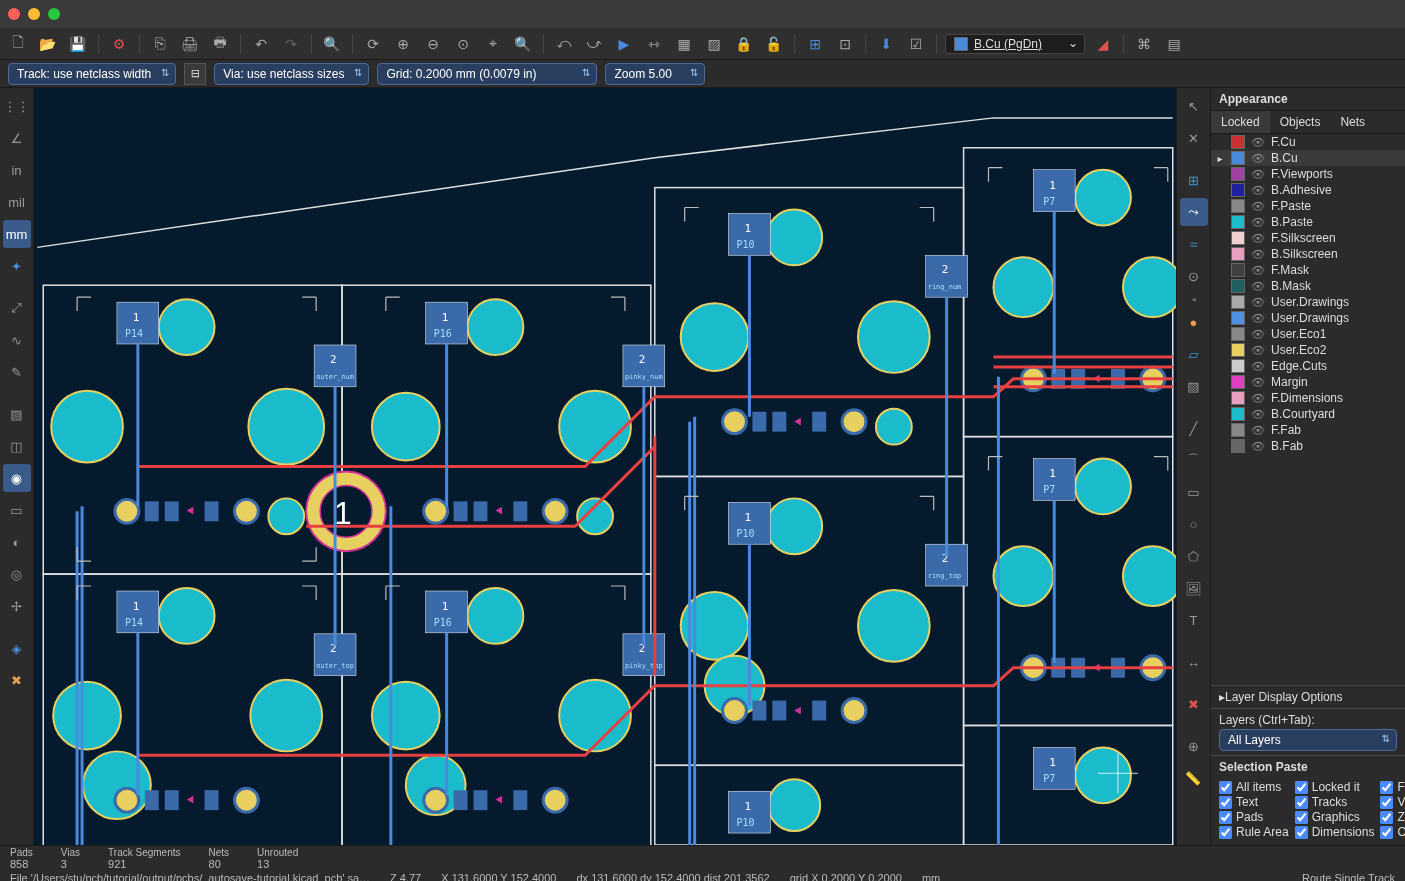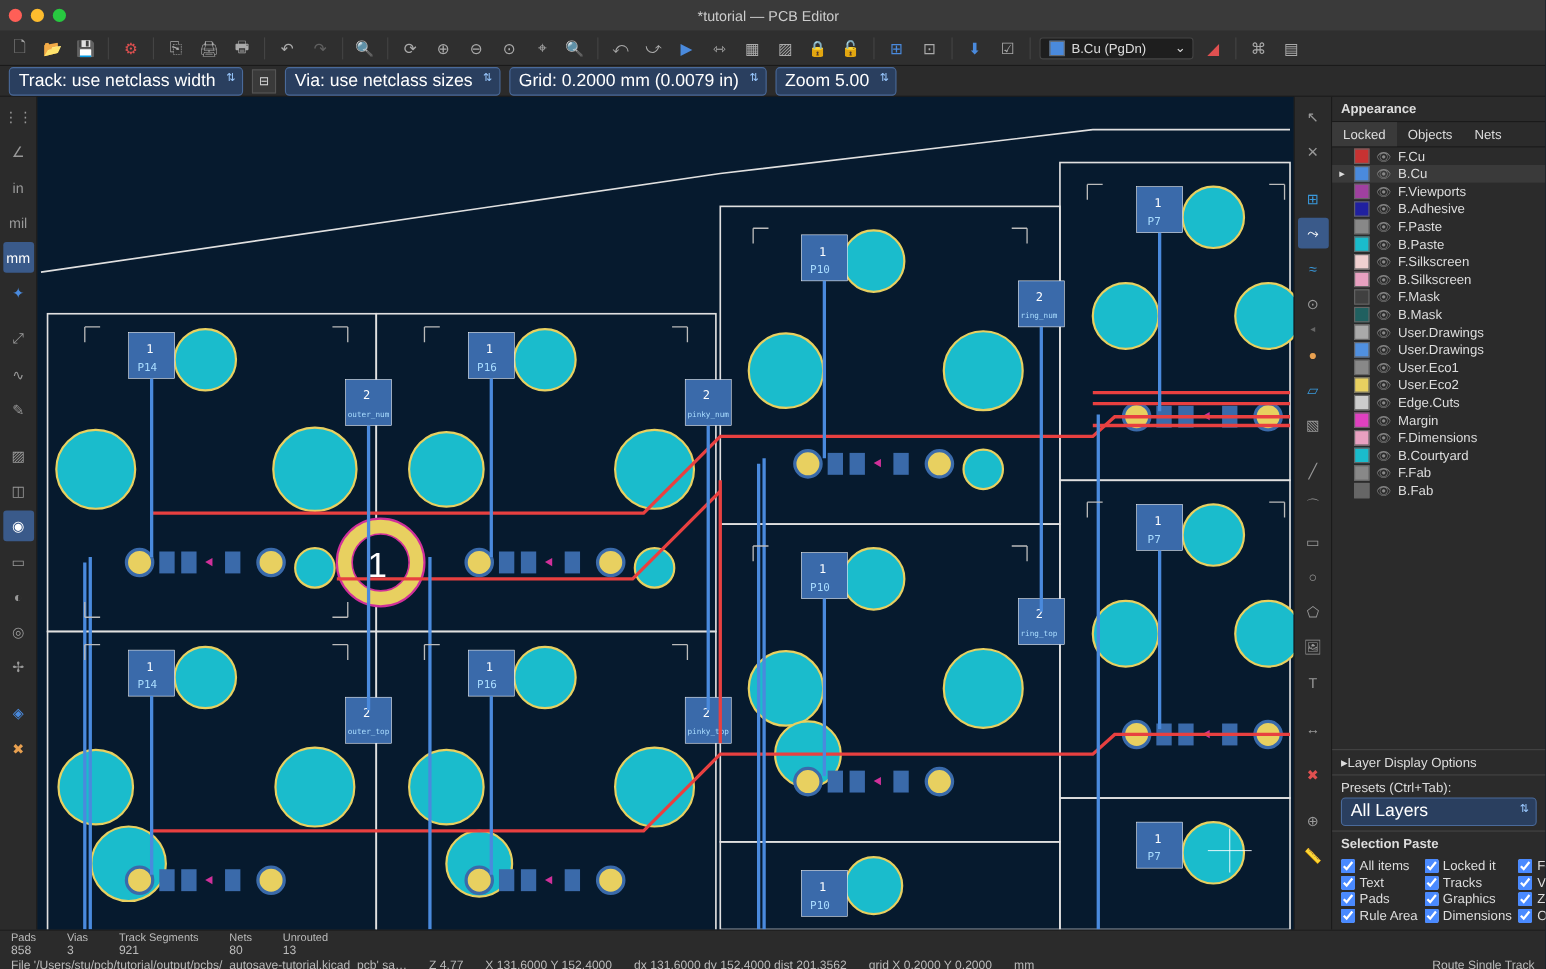--- a/index.html
+++ b/index.html
@@ -6,24 +6,24 @@
 body { background:#2b2b2b; color:#ddd; width:1405px; height:881px; overflow:hidden; font-size:13px; }
 .titlebar { height:28px; background:#3a3a3a; display:flex; align-items:center; padding:0 8px; }
 .traffic { display:flex; gap:8px; }
 .tl { width:12px; height:12px; border-radius:50%; }
 .title { flex:1; text-align:center; color:#ccc; font-size:13px; }
 .toolbar { height:32px; background:#2f2f2f; display:flex; align-items:center; gap:6px; padding:0 6px; border-bottom:1px solid #1a1a1a; }
 .tbtn { width:24px; height:24px; display:flex; align-items:center; justify-content:center; color:#aaa; cursor:pointer; font-size:14px; }
 .tsep { width:1px; height:20px; background:#444; margin:0 2px; }
 .dropdown { background:#1e1e1e; border:1px solid #444; padding:2px 20px 2px 8px; color:#ddd; border-radius:3px; position:relative; font-size:12px; min-width:140px; }
 .dropdown::after { content:"⌄"; position:absolute; right:6px; top:1px; }
-.layer-dd { display:flex; align-items:center; gap:6px; }
+.layer-dd { display:flex; align-items:center; gap:6px;text-decoration:underline; }
 .sw { width:14px; height:14px; border:1px solid #666; }
 .subbar { height:28px; background:#2b2b2b; display:flex; align-items:center; gap:8px; padding:0 8px; border-bottom:1px solid #1a1a1a; }
-.selbox { background:#2a3f5f; border:1px solid #4a6a9a; padding:3px 24px 3px 8px; border-radius:4px; position:relative; font-size:16px; color:#fff; }
+.selbox { background:#2a3f5f; border:1px solid #4a6a9a; padding:3px 24px 3px 8px; border-radius:4px; position:relative; font-size:12px; color:#fff; }
 .selbox::after { content:"⇅"; position:absolute; right:6px; top:3px; color:#9ac9ff; font-size:10px; }
 .sqbtn { width:22px; height:22px; background:#3a3a3a; border:1px solid #555; display:flex; align-items:center; justify-content:center; font-size:11px; }
 .main { display:flex; height:calc(100% - 28px - 32px - 28px - 36px); }
 .lefttools { width:34px; background:#2b2b2b; display:flex; flex-direction:column; align-items:center; gap:4px; padding-top:4px; border-right:1px solid #1a1a1a; }
 .ltool { width:28px; height:28px; display:flex; align-items:center; justify-content:center; color:#999; cursor:pointer; font-size:13px; }
 .ltool.active { background:#3a5a8a; color:#fff; border-radius:3px; }
 .canvas { flex:1; background:#061a2e; position:relative; overflow:hidden; }
 .righttools { width:34px; background:#2b2b2b; display:flex; flex-direction:column; align-items:center; gap:4px; padding-top:4px; border-left:1px solid #1a1a1a; }
 .rightpanel { width:195px; background:#2b2b2b; border-left:1px solid #1a1a1a; display:flex; flex-direction:column; }
 .panel-hdr { padding:4px 8px; font-weight:bold; font-size:12px; border-bottom:1px solid #1a1a1a; }
@@ -64,21 +64,20 @@
 </style>
 </head>
 <body>
 
 <div class="titlebar">
   <div class="traffic">
     <div class="tl" style="background:#ff5f57"></div>
     <div class="tl" style="background:#febc2e"></div>
     <div class="tl" style="background:#28c840"></div>
   </div>
-  <div class="title">*tutorial — PCB Editor</div>
   <div style="width:60px"></div>
 </div>
 
 <div class="toolbar">
   <div class="tbtn">🗋</div>
   <div class="tbtn">📂</div>
   <div class="tbtn">💾</div>
   <div class="tsep"></div>
   <div class="tbtn" style="color:#e05050">⚙</div>
   <div class="tsep"></div>
@@ -581,21 +580,21 @@
         </div>
         <div class="layer-row">
           <span class="arrow"></span>
           <span class="sw" style="background:#666"></span>
           <span class="eye">👁</span>
           <span>B.Fab</span>
         </div>
       </div>
     <div class="opt-row">▸Layer Display Options</div>
     <div class="opt-row">
-      <span>Presets (Ctrl+Tab):</span>
+      <span>Layers (Ctrl+Tab):</span>
       <div class="selbox sel-sm">All Layers</div>
     </div>
     <div class="filter-hdr">Selection Paste</div>
     <div class="filters" id="filters">
         <label class="chk"><input type="checkbox" checked="" style=""> All items</label>
         <label class="chk"><input type="checkbox" checked="" style=""> Locked it</label>
         <label class="chk"><input type="checkbox" checked="" style=""> Footprints</label>
         <label class="chk"><input type="checkbox" checked="" style=""> Text</label>
         <label class="chk"><input type="checkbox" checked="" style=""> Tracks</label>
         <label class="chk"><input type="checkbox" checked="" style=""> Vias</label>

